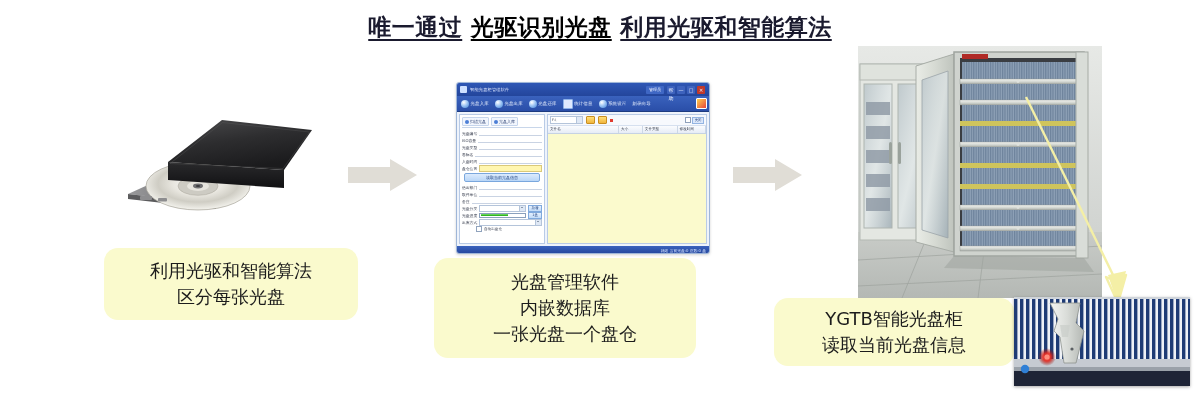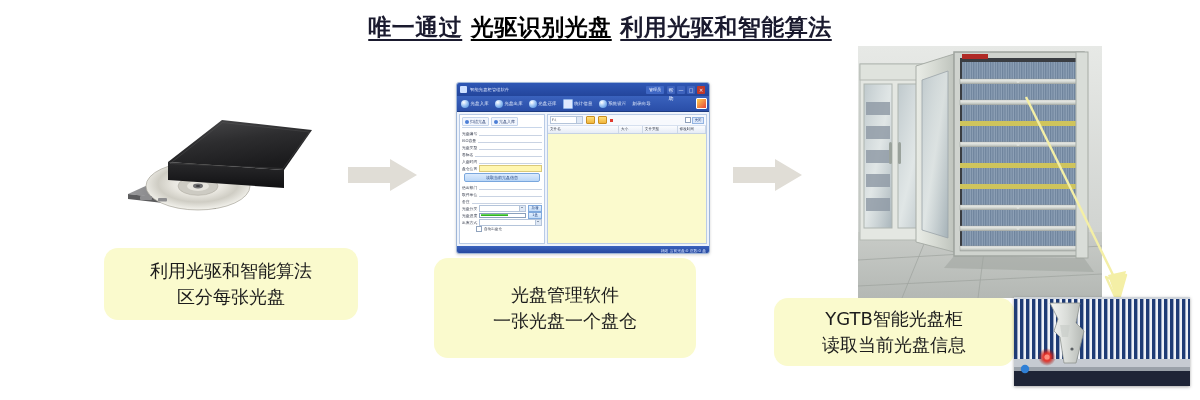--- a/index.html
+++ b/index.html
@@ -648,20 +648,21 @@
       </div>
       <div id="sw-rows"></div>
     </div>
   </div>
 
   <div id="sw-status">就绪 当前光盘:0 总数:0 盘</div>
 </div>
 
 <div id="cap-mid" class="caption">
   <span class="ln">光盘管理软件</span>
+  <span class="ln">内嵌数据库</span>
   <span class="ln">一张光盘一个盘仓</span>
 </div>
 
 <svg id="arrow-2" class="arrow" viewBox="0 0 70 34">
   <path d="M0 9 L42 9 L42 1 L69 17 L42 33 L42 25 L0 25 Z" fill="#e0ddd6"></path>
 </svg>
 
 <svg id="cabinet" viewBox="0 0 244 252">
   <defs>
     <linearGradient id="wallG" x1="0" y1="0" x2="0" y2="1">

